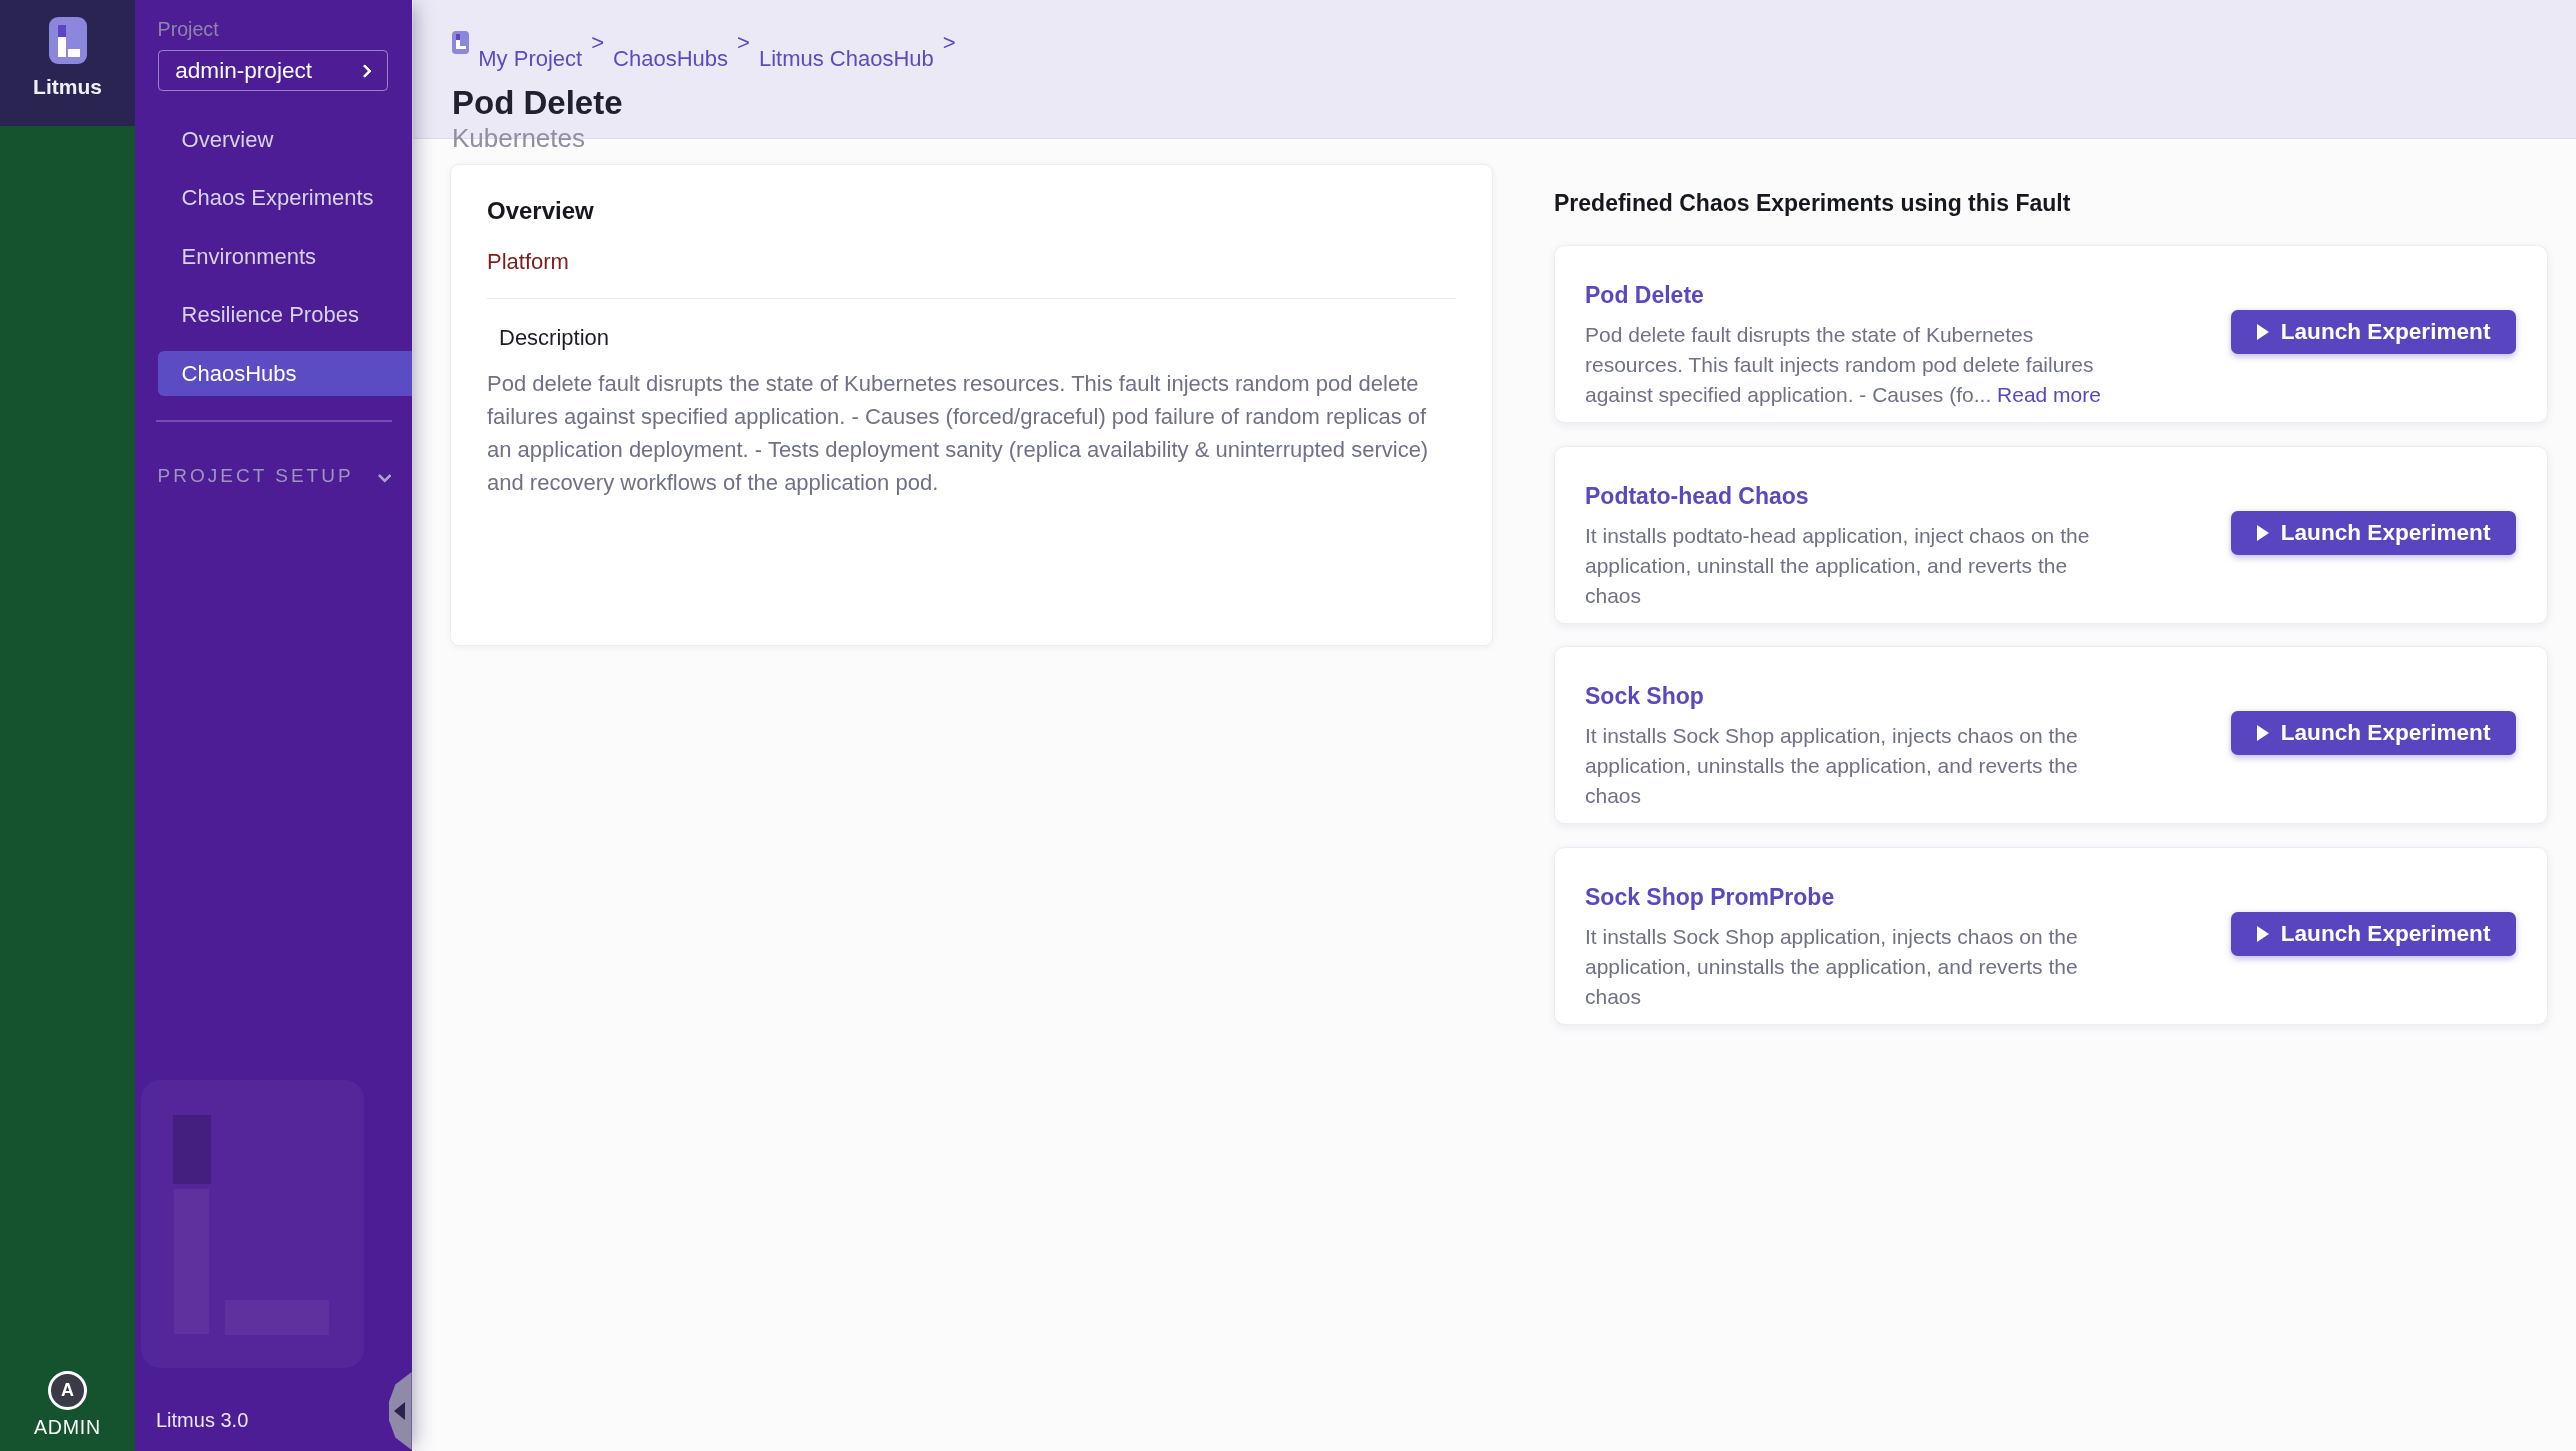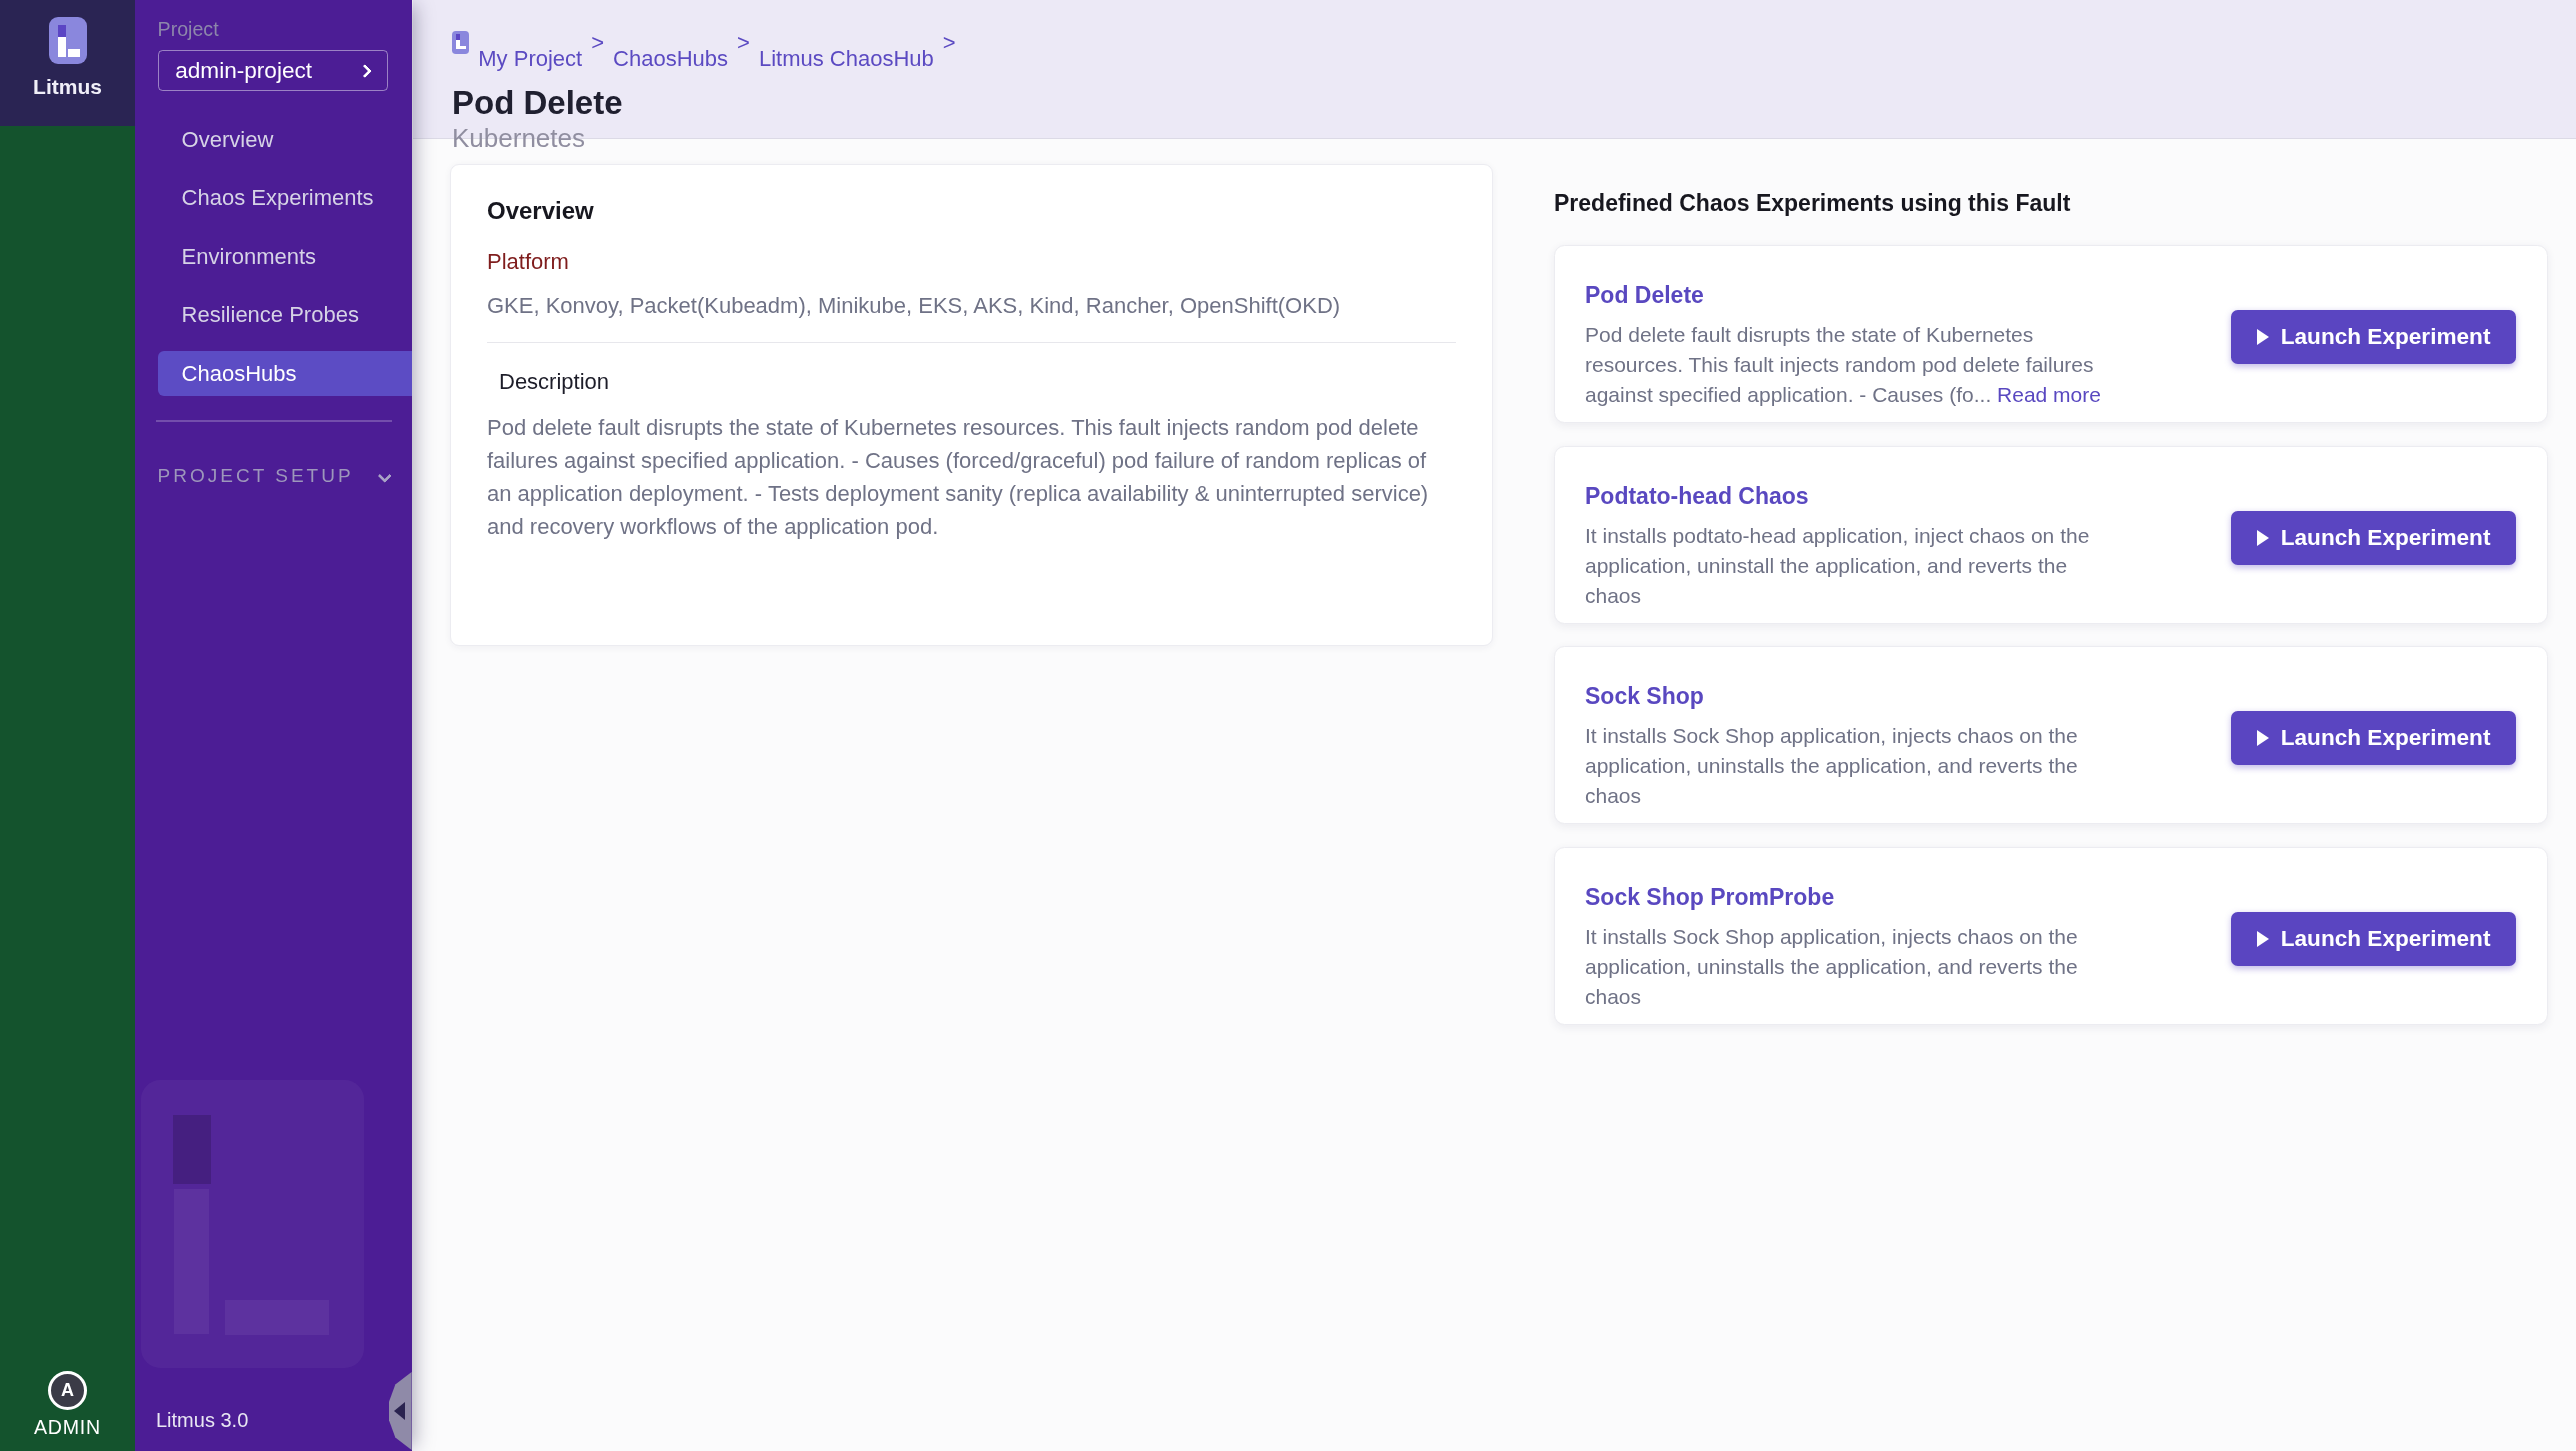--- a/index.html
+++ b/index.html
@@ -126,21 +126,21 @@
   .exp-list { position:absolute; left:1141px; top:245px; width:994px; display:flex; flex-direction:column; gap:22.6px; }
   .exp-card {
     position:relative; height:178px; background:#ffffff;
     border:0.8px solid #ececf1; border-radius:10.5px;
     box-shadow:0 2.3px 9px rgba(40,40,80,0.07);
   }
   .exp-title { position:absolute; left:30px; top:36px; font-size:23px; font-weight:600; color:#5948c0; cursor:pointer; }
   .exp-desc { position:absolute; left:30px; top:74px; width:527px; font-size:21px; color:#6f7286; line-height:30px; }
   .read-more { color:#5948c0; cursor:pointer; }
   .launch-btn {
-    position:absolute; right:31px; top:64px; height:54px;
+    position:absolute; right:31px; top:64px; height:44px;
     background:#5a45c1; border:none; border-radius:6.8px; cursor:pointer;
     display:flex; align-items:center; gap:12px; padding:0 25.6px;
     color:#ffffff; font-size:22.6px; font-weight:700;
     font-family:"Liberation Sans","DejaVu Sans",sans-serif;
     box-shadow:0 2.3px 6px rgba(90,69,193,0.35);
   }
   .play-tri { width:0; height:0; border-top:8.3px solid transparent; border-bottom:8.3px solid transparent; border-left:12.8px solid #ffffff; }
 </style>
 </head>
 <body>
@@ -211,21 +211,20 @@
       <span class="crumb">Litmus ChaosHub</span>
       <span class="crumb-sep">&gt;</span>
     </div>
     <div class="page-title">Pod Delete</div>
     <div class="page-subtitle">Kubernetes</div>
   </div>
 
   <div class="overview-card">
     <div class="ov-heading">Overview</div>
     <div class="ov-label">Platform</div>
-    <div class="ov-platforms">GKE, Konvoy, Packet(Kubeadm), Minikube, EKS, AKS, Kind, Rancher, OpenShift(OKD)</div>
     <hr class="ov-divider">
     <div class="ov-desc-label">Description</div>
     <div class="ov-desc">Pod delete fault disrupts the state of Kubernetes resources. This fault injects random pod delete failures against specified application. - Causes (forced/graceful) pod failure of random replicas of an application deployment. - Tests deployment sanity (replica availability &amp; uninterrupted service) and recovery workflows of the application pod.</div>
   </div>
 
   <div class="exp-heading">Predefined Chaos Experiments using this Fault</div>
 
   <div class="exp-list">
 
     <div class="exp-card">

